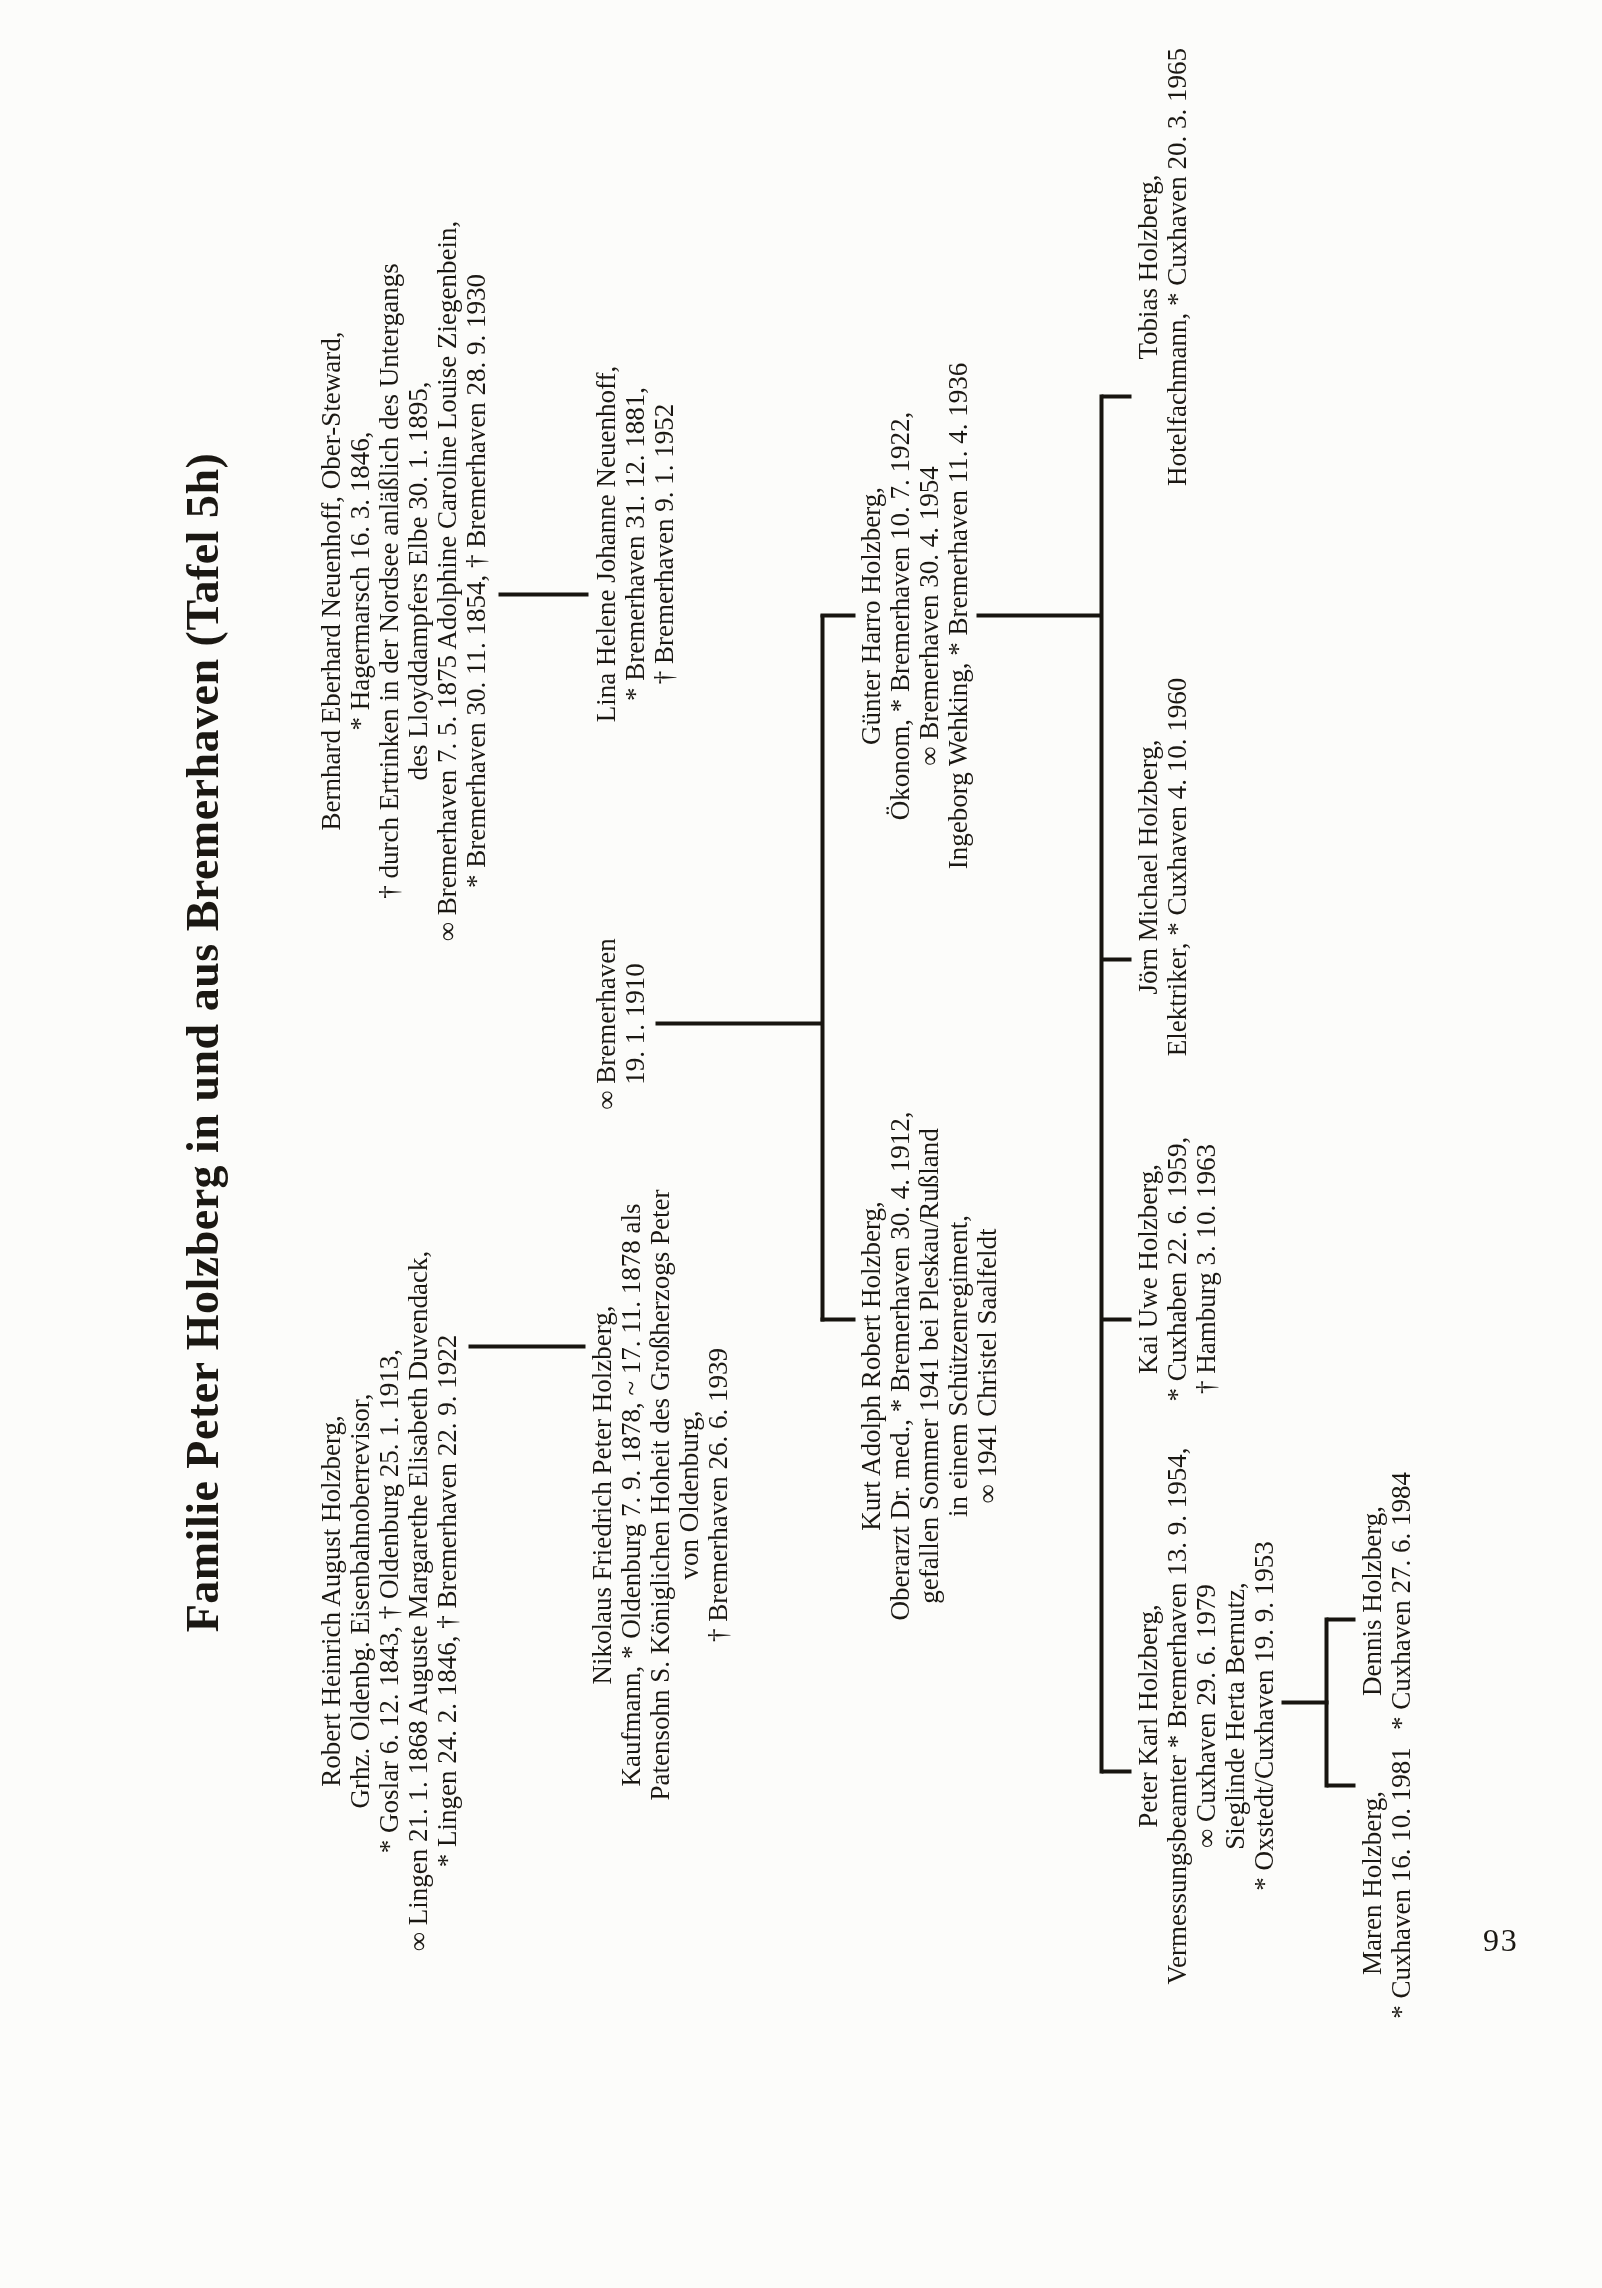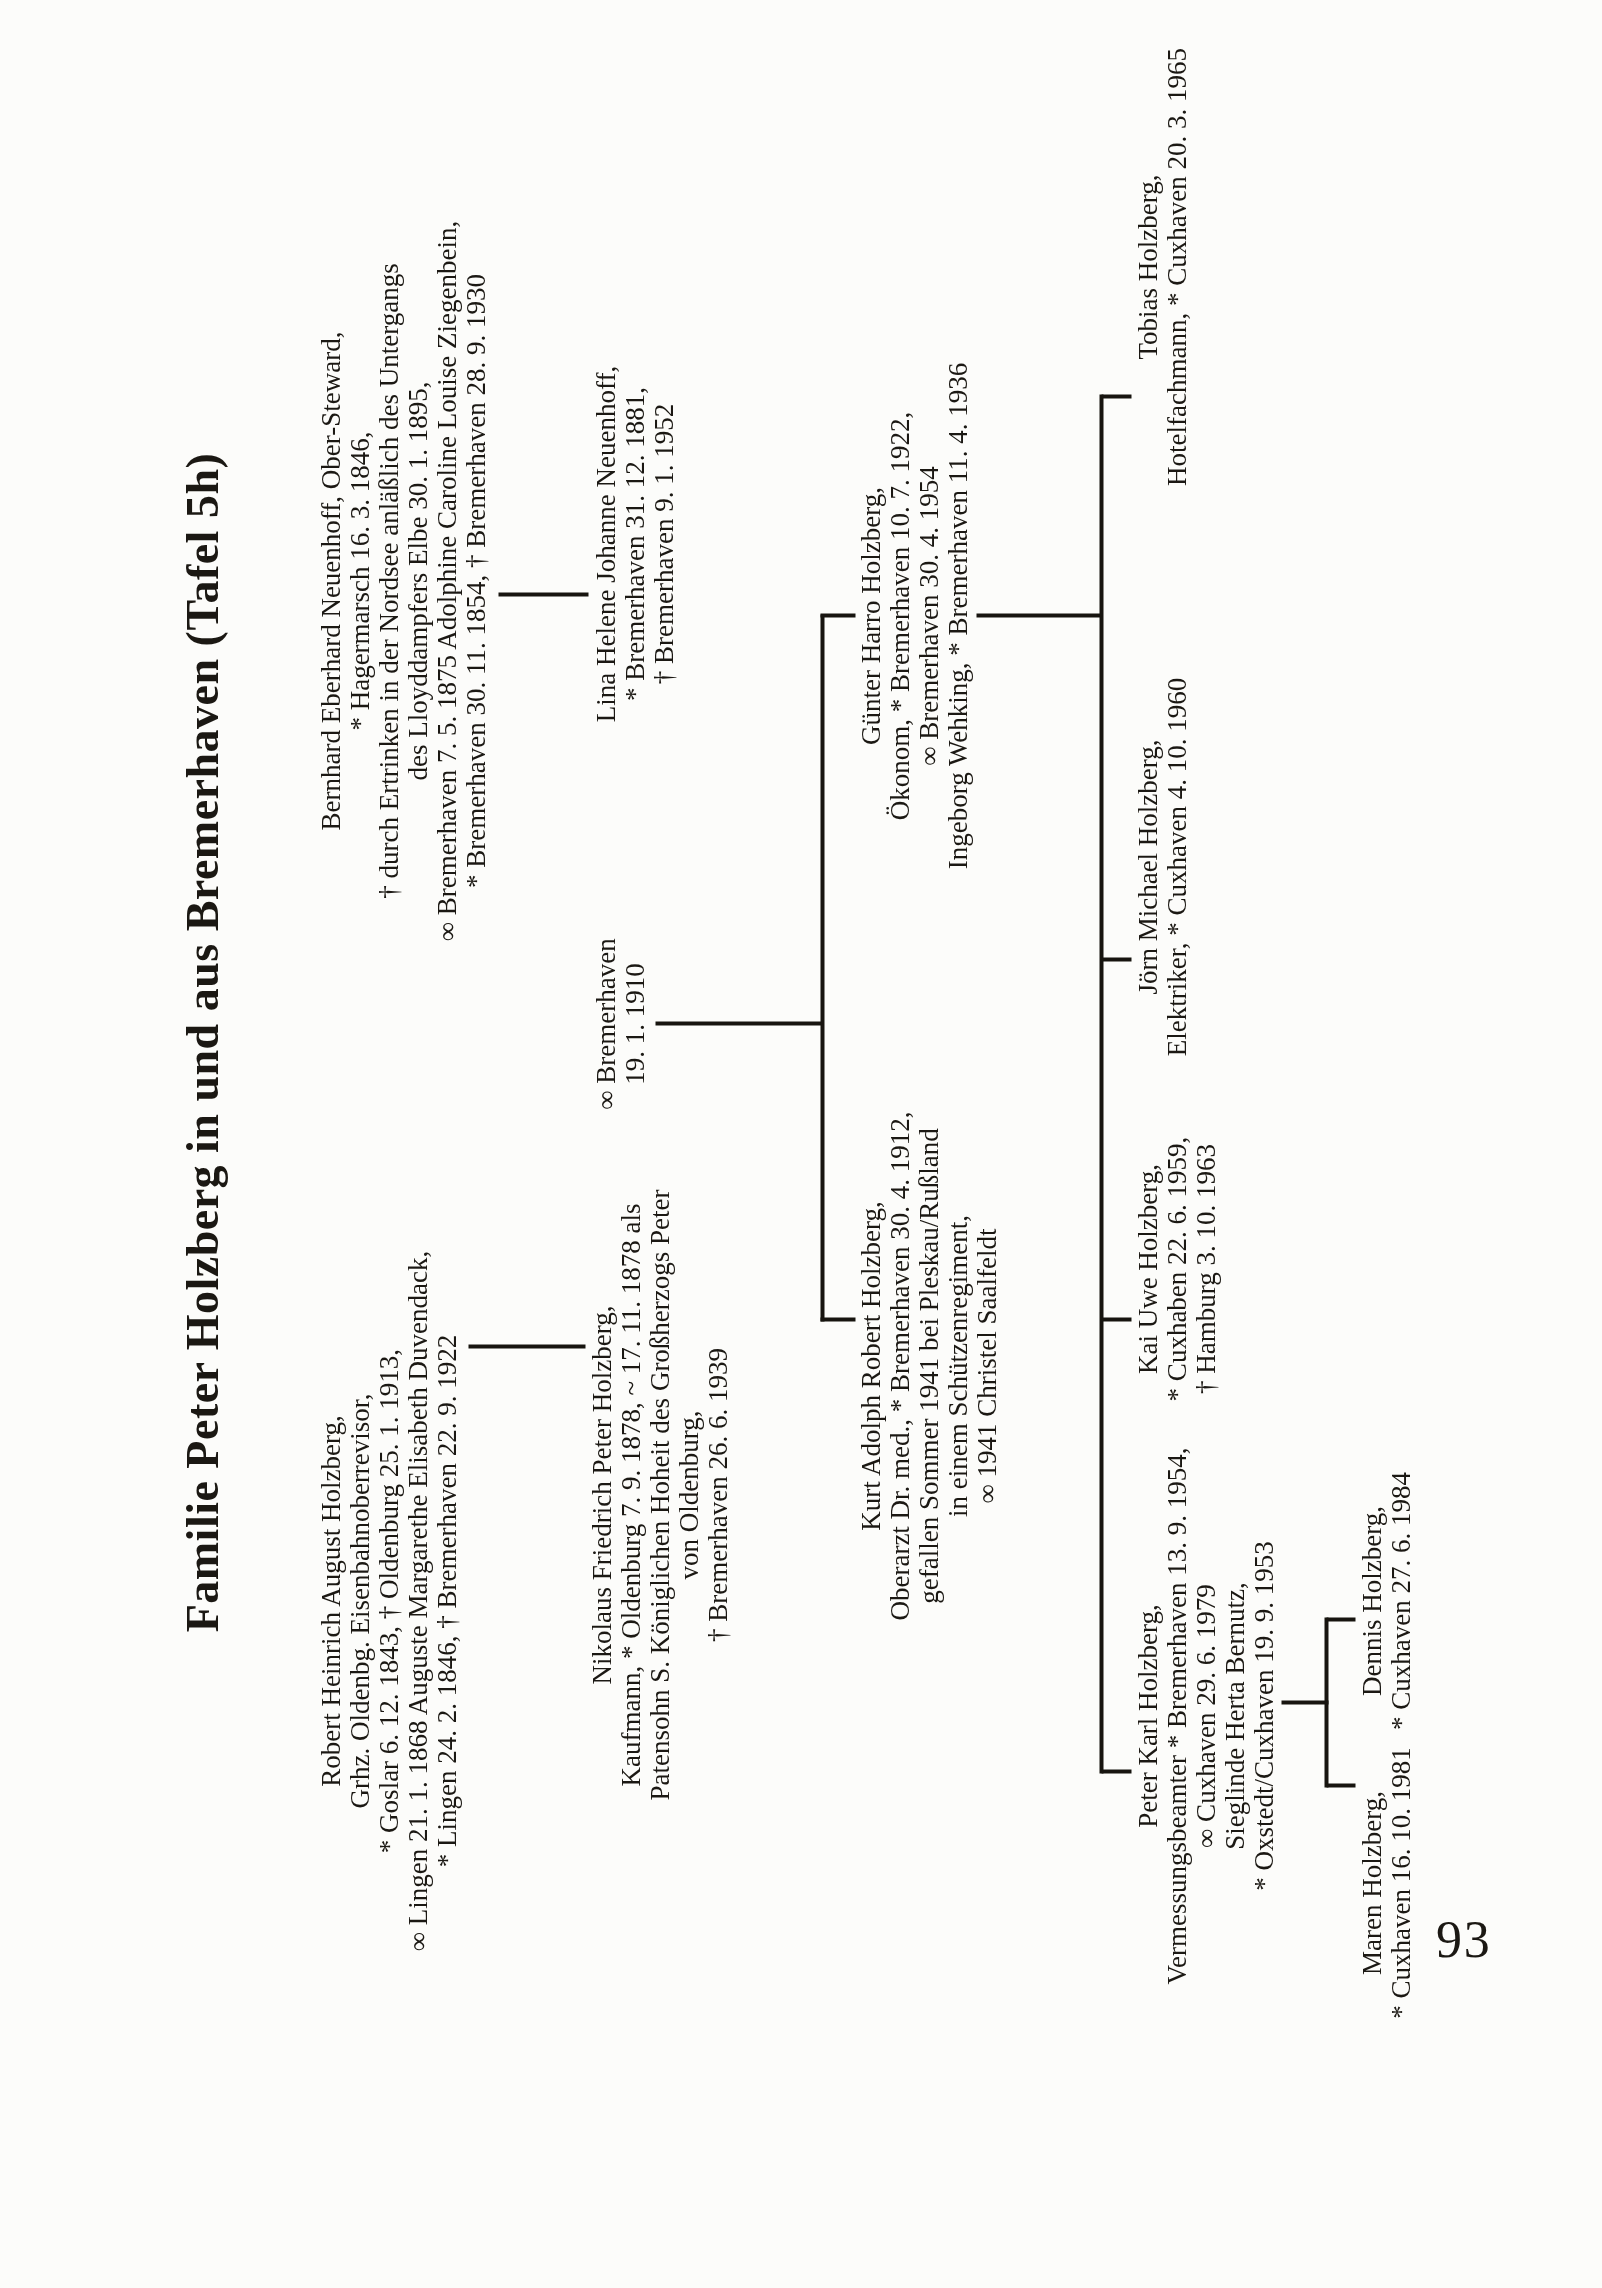--- a/index.html
+++ b/index.html
@@ -43,23 +43,24 @@
   }
   .person-line {
     white-space: nowrap;
   }
   .connector {
     position: absolute;
     background: #17140f;
   }
   .page-number {
     position: absolute;
-    font-size: 52px;
+    font-size: 32px;
     line-height: 44px;
     letter-spacing: 1.8px;
+    margin-left: 47px;
   }
 </style>
 </head>
 <body>
 
 <div class="page">
   <div class="rotated-canvas">
     <h1 class="tree-title" style="left:554px; top:177px; width:1384px;">Familie Peter Holzberg in und aus Bremerhaven (Tafel 5h)</h1>
     <div id="nodes-layer">
         <div class="tree-node" id="neuenhoff-parents" style="left: 1200px; top: 316px; width: 1015px;">

